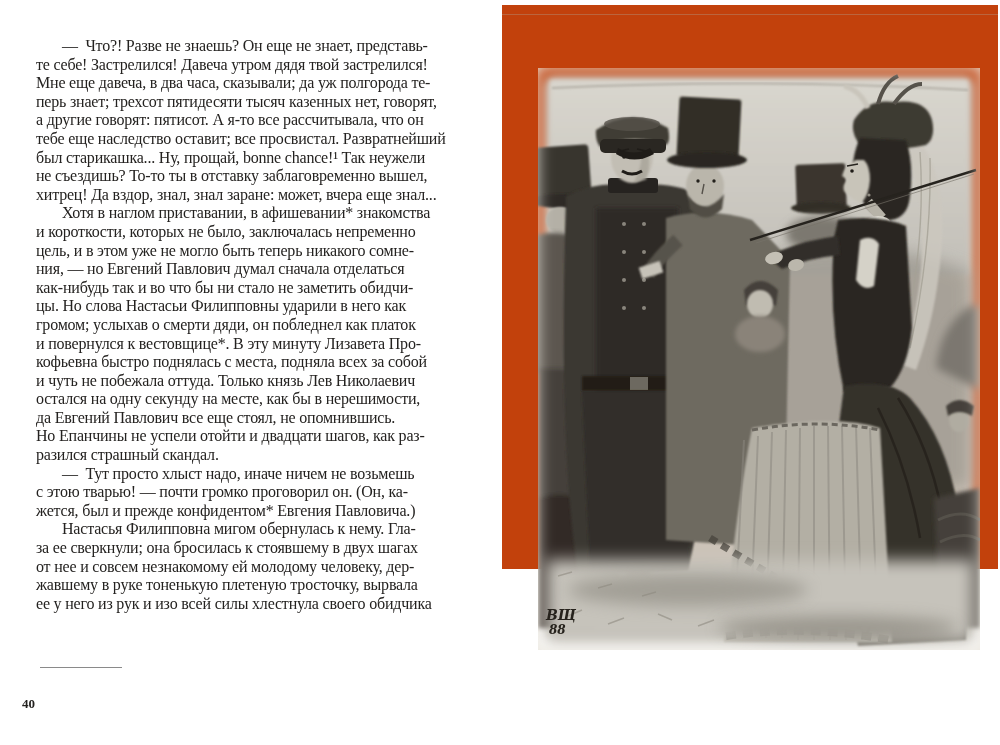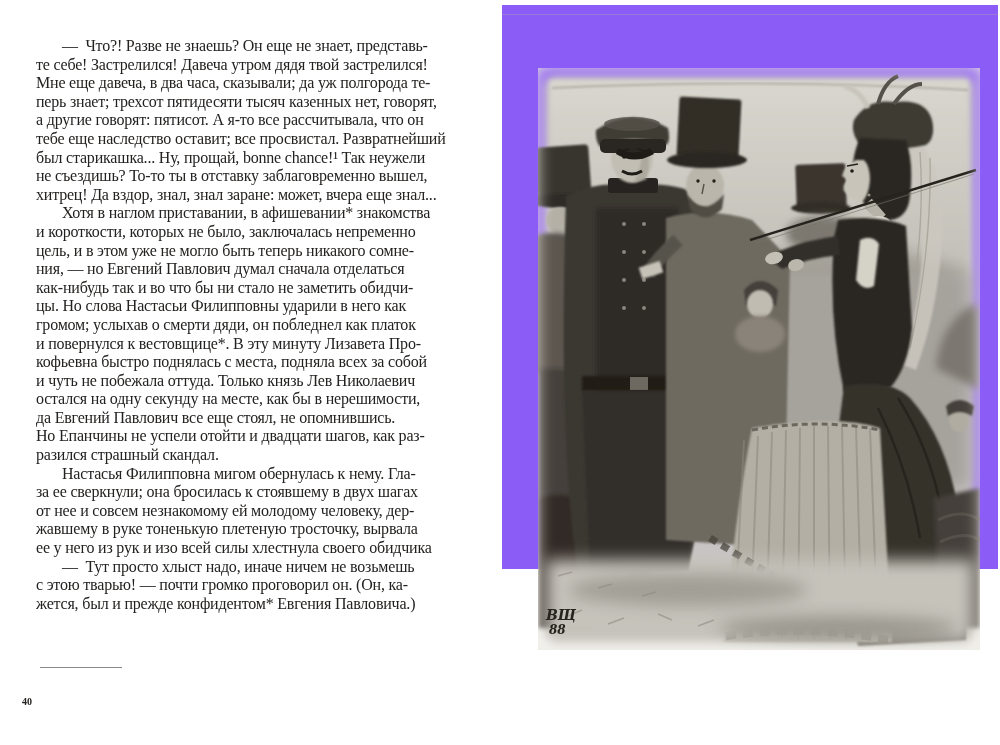--- a/index.html
+++ b/index.html
@@ -15,26 +15,26 @@
   }
   .body-text p{margin:0;text-indent:26px;white-space:pre;}
   .footnote-rule{position:absolute;left:40px;top:667px;width:82px;height:1px;background:#8a8a8a;}
   .footnote{
     position:absolute;left:40px;top:673px;width:420px;
     font-size:13px;color:#242220;letter-spacing:-0.1px;
   }
   .footnote sup{font-size:9px;vertical-align:super;margin-right:2px;}
   .footnote .fn-italic{font-style:italic;}
   .page-number{
-    position:absolute;left:22px;top:696px;font-size:10px;font-weight:700;color:#242220;
+    position:absolute;left:22px;top:696px;font-size:13px;font-weight:700;color:#242220;
   }
   
   .right-page{
     position:absolute;left:502px;top:5px;width:496px;height:564px;
-    background:#8b5cf6;
+    background:#c2410c;
   }
   .right-page .paper-line{
     position:absolute;left:0;right:0;top:9px;height:1px;background:rgba(175,170,158,0.35);
   }
   .illustration{position:absolute;left:36px;top:63px;width:442px;height:582px;}
 </style>
 </head>
 <body>
 
 <div class="screen">
@@ -57,28 +57,28 @@
 как-нибудь так и во что бы ни стало не заметить обидчи-
 цы. Но слова Настасьи Филипповны ударили в него как
 громом; услыхав о смерти дяди, он побледнел как платок
 и повернулся к вестовщице*. В эту минуту Лизавета Про-
 кофьевна быстро поднялась с места, подняла всех за собой
 и чуть не побежала оттуда. Только князь Лев Николаевич
 остался на одну секунду на месте, как бы в нерешимости,
 да Евгений Павлович все еще стоял, не опомнившись.
 Но Епанчины не успели отойти и двадцати шагов, как раз-
 разился страшный скандал.</p>
+      <p>—  Тут просто хлыст надо, иначе ничем не возьмешь
+с этою тварью! — почти громко проговорил он. (Он, ка-
+жется, был и прежде конфидентом* Евгения Павловича.)</p>
       <p>Настасья Филипповна мигом обернулась к нему. Гла-
 за ее сверкнули; она бросилась к стоявшему в двух шагах
 от нее и совсем незнакомому ей молодому человеку, дер-
 жавшему в руке тоненькую плетеную тросточку, вырвала
 ее у него из рук и изо всей силы хлестнула своего обидчика</p>
-      <p>—  Тут просто хлыст надо, иначе ничем не возьмешь
-с этою тварью! — почти громко проговорил он. (Он, ка-
-жется, был и прежде конфидентом* Евгения Павловича.)</p>
     </div>
     <div class="footnote-rule"></div>
     <div class="page-number">40</div>
   </div>
 
   <div class="right-page">
     <div class="paper-line"></div>
 
     <svg class="illustration" viewBox="0 0 442 582" xmlns="http://www.w3.org/2000/svg">
       <defs>

